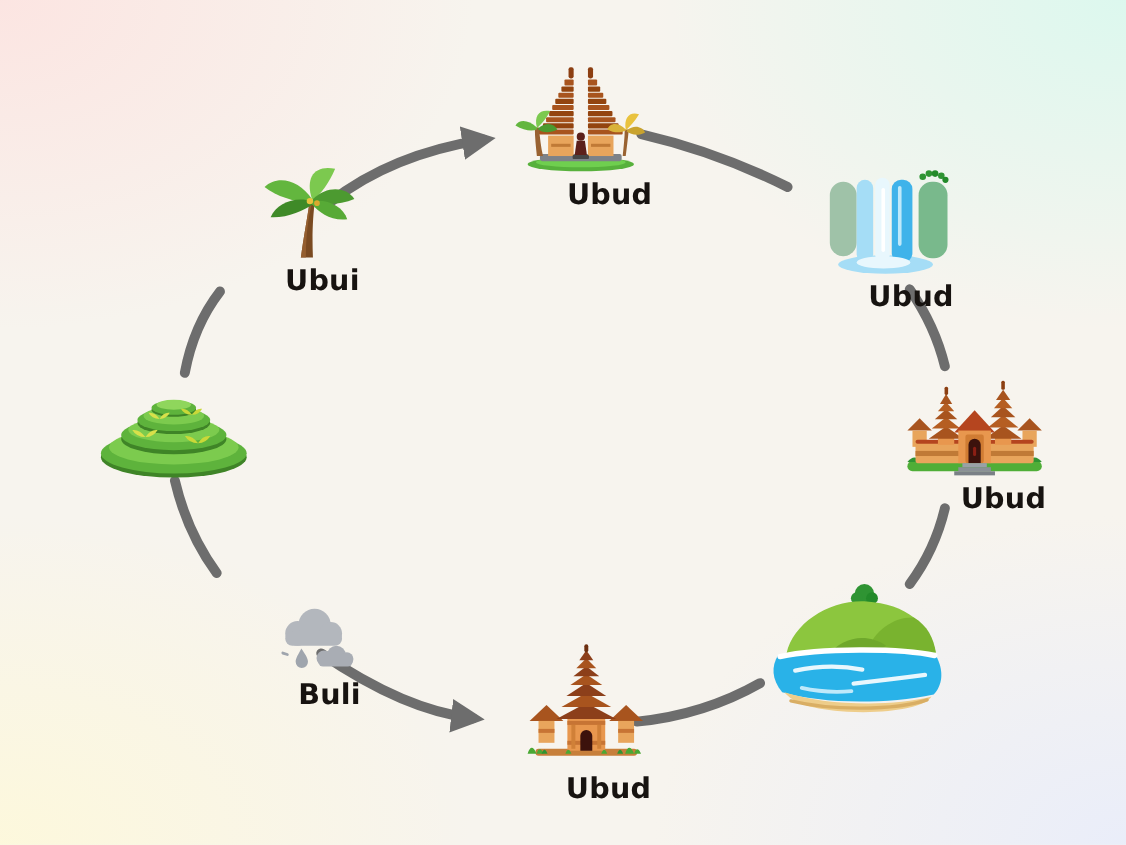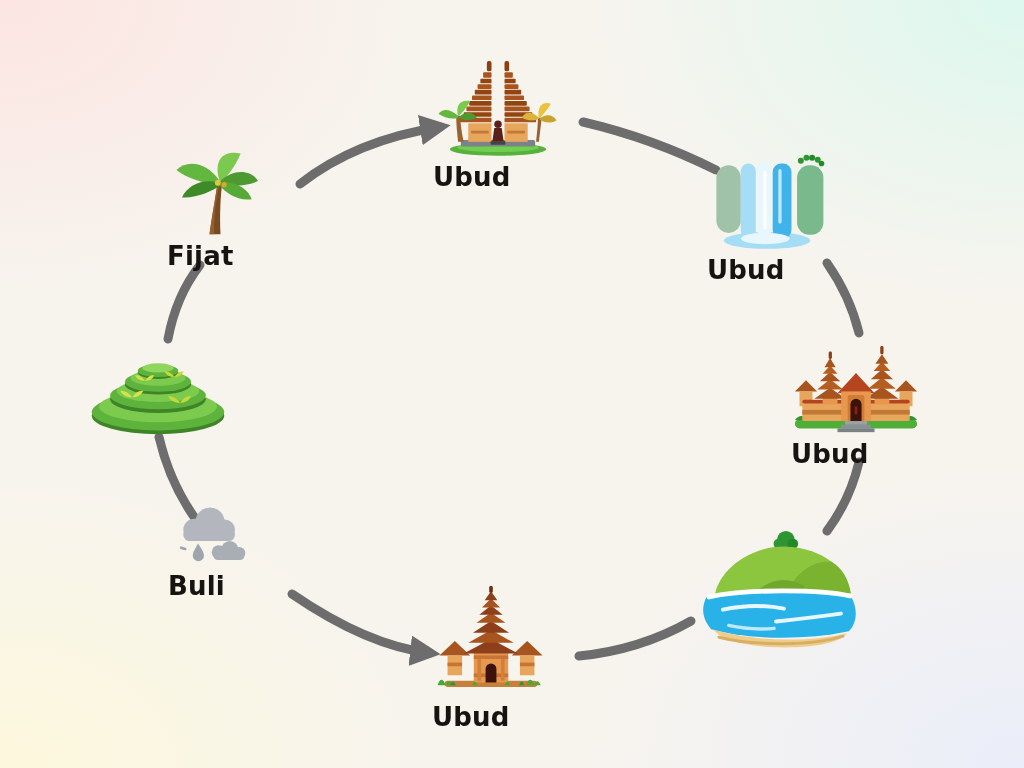--- a/index.html
+++ b/index.html
@@ -7,33 +7,33 @@
     width:1024px;height:768px;overflow:hidden;position:relative;
     font-family:"DejaVu Sans","Liberation Sans",sans-serif;
     background:
       radial-gradient(ellipse 70% 65% at 0% 0%,   rgba(252,228,225,.95), rgba(252,228,225,0) 60%),
       radial-gradient(ellipse 70% 65% at 100% 0%, rgba(219,248,238,.95), rgba(219,248,238,0) 60%),
       radial-gradient(ellipse 70% 65% at 0% 100%, rgba(253,248,219,.95), rgba(253,248,219,0) 60%),
       radial-gradient(ellipse 70% 65% at 100% 100%, rgba(233,237,250,.95), rgba(233,237,250,0) 60%),
       #f7f4ee;
   }
   .overlay{position:absolute;left:0;top:0;width:1024px;height:768px;pointer-events:none;}
-  .node{position:absolute;display:flex;flex-direction:column;align-items:flex-start;}
+  .node{position:absolute;display:flex;flex-direction:column;align-items:flex-end;}
   .node .label{
     font-weight:bold;font-size:26px;line-height:1.1;color:#171310;margin-top:6px;
     letter-spacing:.2px;text-align:center;
   }
   .node .label:empty{display:none;}
   .n-fijat   {left:167px;top:148px;width:160px;}
   .n-ubud    {left:433px;top:45px; width:160px;}
   .n-luntz   {left:707px;top:152px;width:160px;}
   .n-wian    {left:791px;top:334px;width:160px;}
   .n-beach   {left:693px;top:531px;width:168px;}
   .n-ubui    {left:432px;top:583px;width:160px;}
-  .n-buli    {left:168px;top:504px;width:160px;}
+  .n-buli    {left:168px;top:550px;width:160px;}
   .n-terraces{left:83px; top:344px;width:150px;}
 </style>
 </head>
 <body>
 
 <svg class="overlay" viewBox="0 0 1024 768">
   <defs>
     <marker id="ah" viewBox="0 0 10 10" refX="6.5" refY="5" markerWidth="3.4" markerHeight="3.4" orient="auto">
       <path d="M0 0 L10 5 L0 10 Z" fill="#6d6d6d"></path>
     </marker>
@@ -55,21 +55,21 @@
     <path d="M53 36 C51 52 47 72 44 94 L56 94 C55 72 56 52 58 38 Z" fill="#7a4a21"></path>
     <path d="M53 36 C51 52 47 72 44 94 L49 94 C49 70 52 50 56 37 Z" fill="#996231" opacity=".85"></path>
     <path d="M55 36 C42 16 20 12 8 24 C20 34 42 40 55 39 Z" fill="#63b63e"></path>
     <path d="M55 36 C48 14 58 2 78 6 C72 20 64 31 56 37 Z" fill="#7cc94f"></path>
     <path d="M56 36 C70 22 90 24 97 36 C84 42 66 42 56 39 Z" fill="#4c9a30"></path>
     <path d="M55 38 C38 33 20 40 14 54 C30 55 47 47 56 41 Z" fill="#3f8a28"></path>
     <path d="M56 38 C72 36 86 44 90 56 C74 58 62 49 55 41 Z" fill="#57aa36"></path>
     <circle cx="53" cy="38" r="3.2" fill="#e9c23e"></circle>
       <circle cx="60" cy="40" r="2.8" fill="#d9a92f"></circle>
   </svg>
-  <div class="label">Fijat</div>
+  <div class="label">Ubui</div>
 </div>
 
 <div class="node n-ubud">
   <svg width="130" height="112" viewBox="0 0 140 120">
     <ellipse cx="70" cy="112" rx="52" ry="7" fill="#57b13c"></ellipse>
     <ellipse cx="70" cy="110" rx="44" ry="5" fill="#6fcf4f"></ellipse>
     <rect x="30" y="102" width="80" height="7" rx="2" fill="#7d8288"></rect>
 
     <rect x="38" y="84" width="25" height="20" fill="#e8a55c"></rect>
     <rect x="41" y="92" width="19" height="3" fill="#c07a36"></rect>

